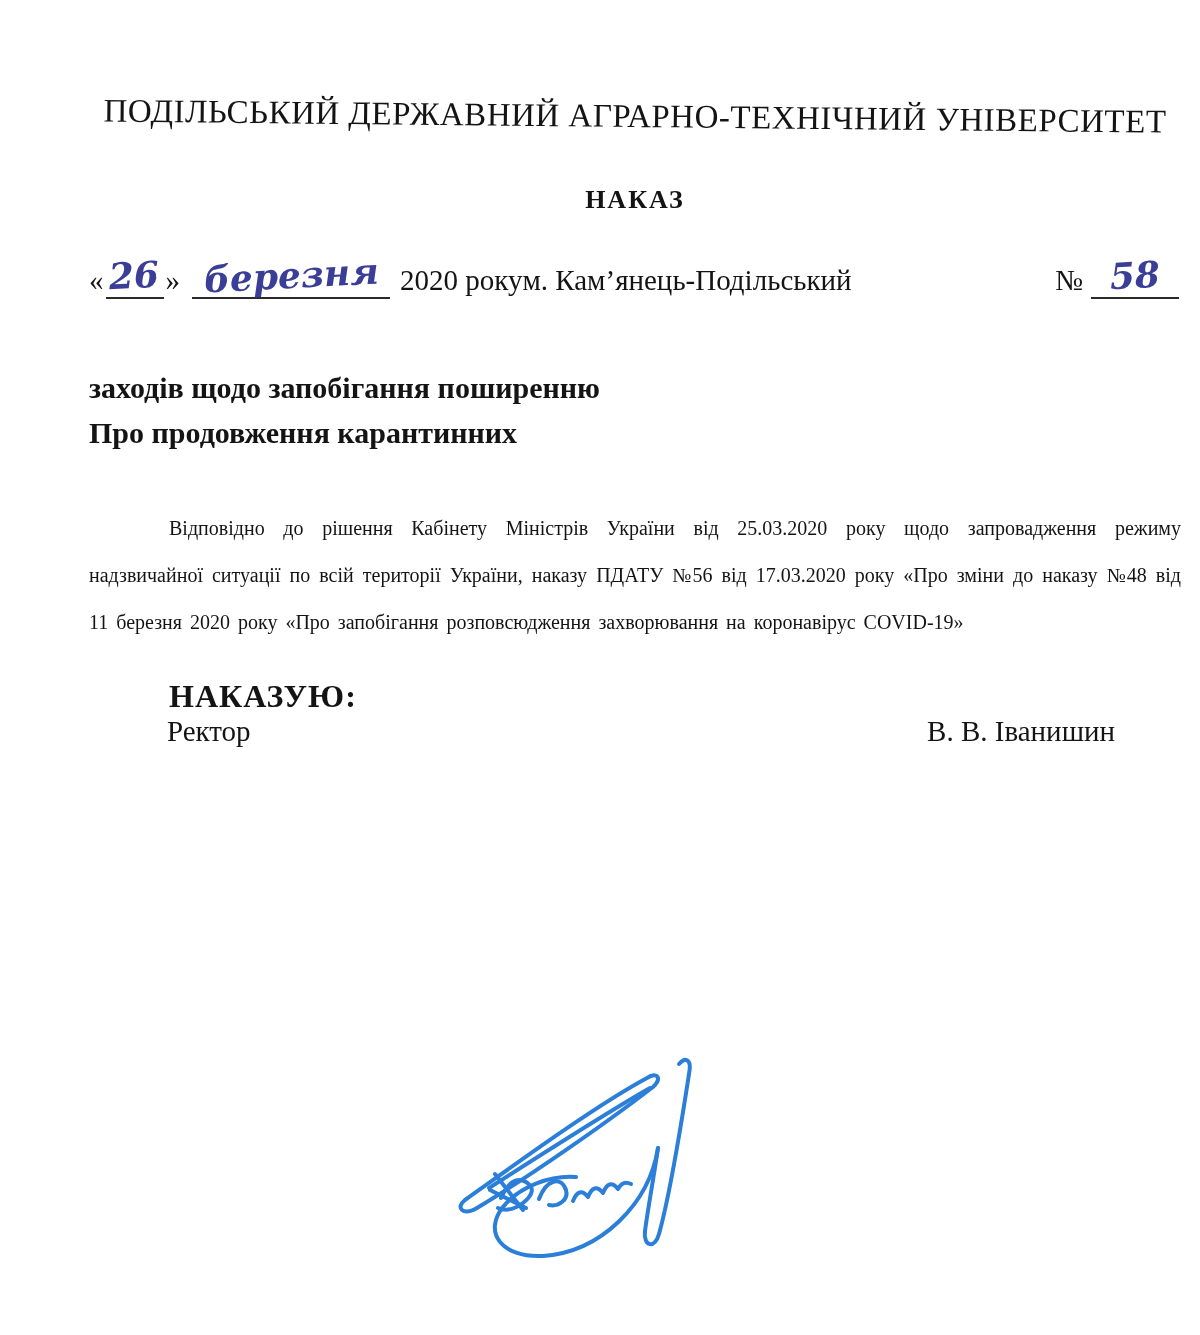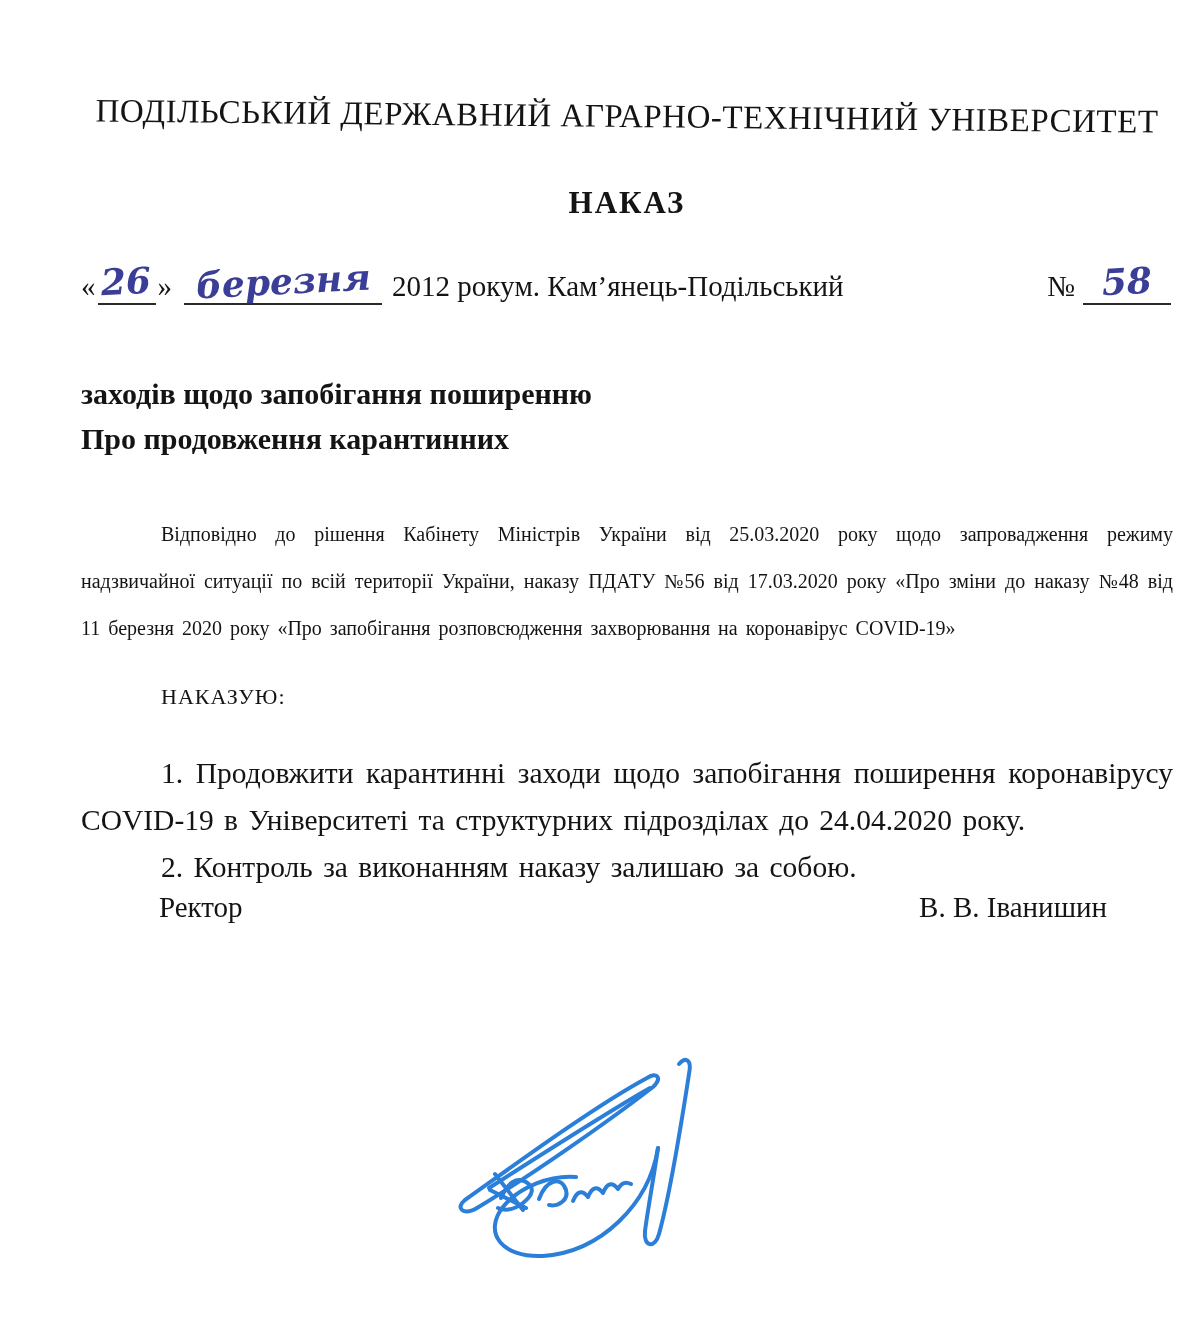--- a/index.html
+++ b/index.html
@@ -9,35 +9,35 @@
   }
   *{margin:0;padding:0;box-sizing:border-box;}
   html,body{background:#ffffff;}
   body{
     width:1200px;height:1335px;
     font-family:"Liberation Serif","DejaVu Serif",serif;
     color:var(--ink-text);
     overflow:hidden;
   }
   .page{position:relative;width:1200px;height:1335px;background:#ffffff;}
-  .content{position:absolute;left:81px;top:0;width:1092px;}
+  .content{position:absolute;left:89px;top:0;width:1092px;}
 
   .letterhead-title{
     margin-top:98px;
     text-align:center;
     font-size:33px;
     font-weight:400;
     letter-spacing:0.5px;
     transform:rotate(0.6deg);
     white-space:nowrap;
   }
   .doc-type{
     margin-top:50px;
     text-align:center;
-    font-size:31px;
+    font-size:26px;
     font-weight:700;
     letter-spacing:2px;
   }
 
   .date-line{
     margin-top:44px;
     display:flex;
     align-items:baseline;
     font-size:29px;
     height:62px;
@@ -77,22 +77,22 @@
     font-size:20px;
     line-height:47px;
     text-align:justify;
     text-indent:80px;
     word-spacing:3px;
   }
 
   .order-verb{
     margin-top:32px;
     margin-left:80px;
-    font-size:22px;
-    font-weight:400;
+    font-size:32px;
+    font-weight:700;
     letter-spacing:1px;
   }
 
   .items{margin-top:40px;}
   .item{
     font-size:29.5px;
     line-height:47px;
     text-align:justify;
     text-indent:80px;
     word-spacing:3px;
@@ -123,41 +123,37 @@
 
 <div class="page">
   <div class="content">
 
     <div class="letterhead-title">ПОДІЛЬСЬКИЙ ДЕРЖАВНИЙ АГРАРНО-ТЕХНІЧНИЙ УНІВЕРСИТЕТ</div>
 
     <div class="doc-type">НАКАЗ</div>
 
     <div class="date-line">
       <div class="date-left">
-        <span>«</span><span class="blank blank-day"><span class="hw">26</span></span><span>»</span><span class="blank blank-month"><span class="hw">березня</span></span><span>2012 року</span>
+        <span>«</span><span class="blank blank-day"><span class="hw">26</span></span><span>»</span><span class="blank blank-month"><span class="hw">березня</span></span><span>2020 року</span>
       </div>
       <div class="date-city">м. Кам’янець-Подільський</div>
       <div class="date-right">
         <span>№</span><span class="blank blank-num"><span class="hw">58</span></span>
       </div>
     </div>
 
     <div class="subject">
       <div>заходів щодо запобігання поширенню</div>
       <div>Про продовження карантинних</div>
     </div>
 
     <p class="paragraph">Відповідно до рішення Кабінету Міністрів України від 25.03.2020 року щодо запровадження режиму надзвичайної ситуації по всій території України, наказу ПДАТУ №56 від 17.03.2020 року «Про зміни до наказу №48 від 11 березня 2020 року «Про запобігання розповсюдження захворювання на коронавірус COVID-19»</p>
 
     <div class="order-verb">НАКАЗУЮ:</div>
 
-    <div class="items">
-      <p class="item">1. Продовжити карантинні заходи щодо запобігання поширення коронавірусу COVID-19 в Університеті та структурних підрозділах до 24.04.2020 року.</p>
-      <p class="item">2. Контроль за виконанням наказу залишаю за собою.</p>
-    </div>
 
     <div class="signature-row">
       <span class="sig-role">Ректор</span>
       <span class="sig-name">В. В. Іванишин</span>
     </div>
   </div>
 
   <div class="signature-svg">
     <svg viewBox="0 0 278 212" fill="none" xmlns="http://www.w3.org/2000/svg">
       <g stroke="currentColor" stroke-width="4" stroke-linecap="round" stroke-linejoin="round" fill="none">

